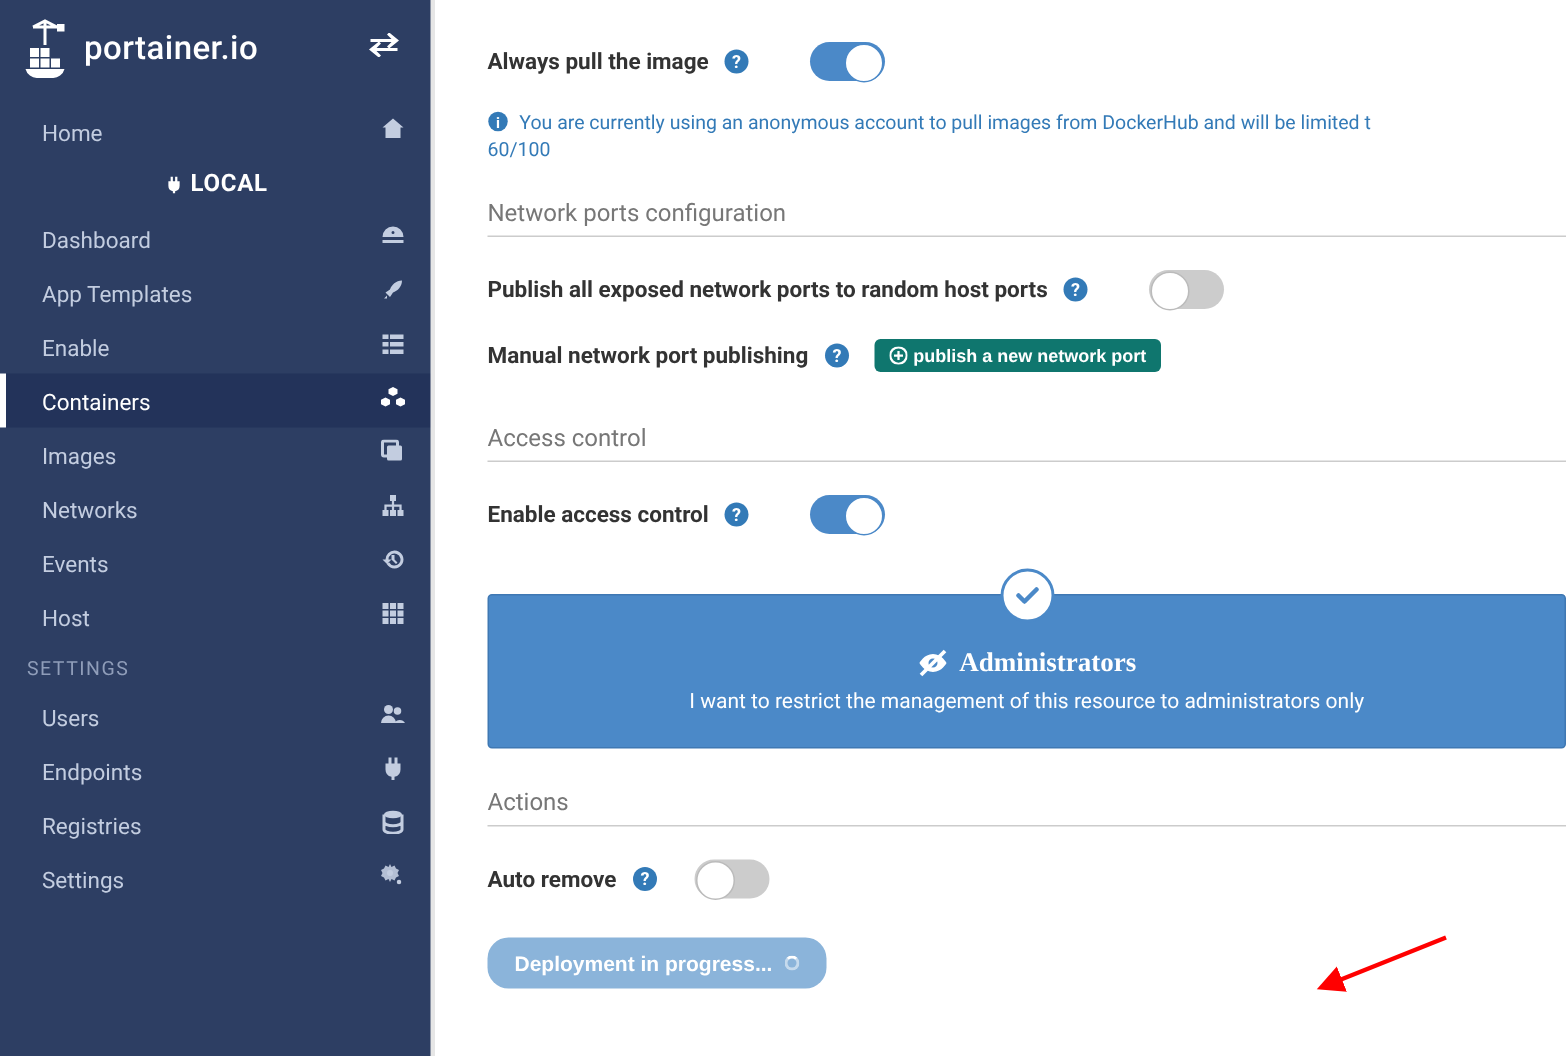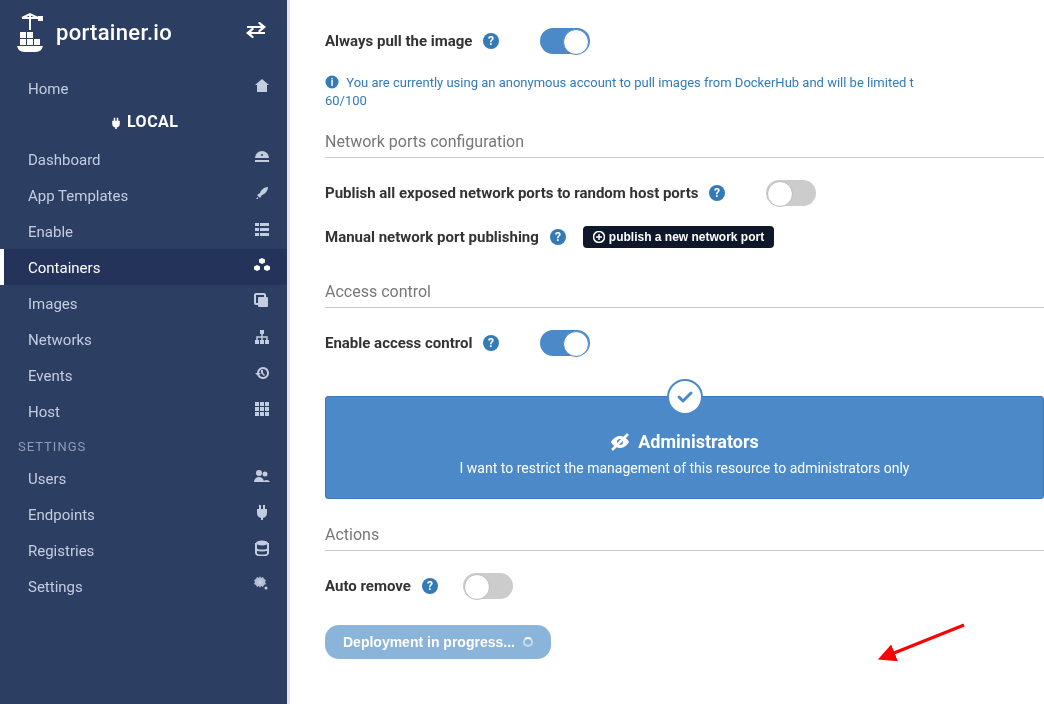--- a/index.html
+++ b/index.html
@@ -92,21 +92,21 @@
   }
   .section-title {
     color:#777;
     font-size:16px;
     border-bottom:1px solid #ccc;
     padding-bottom:6px;
     margin-bottom: 22px;
     max-width: 760px;
   }
   .pill-btn {
-    background:#0f172a;
+    background:#0f766e;
     color:#fff;
     border:none;
     border-radius:4px;
     font-size:12px;
     font-weight:700;
     padding:4px 10px;
     cursor:pointer;
     display:inline-flex;
     align-items:center;
     gap:4px;
@@ -141,21 +141,21 @@
     position:relative;
     margin-bottom:26px;
     max-width: 760px;
   }
   .access-badge{
     position:absolute; top:-18px; left:50%; transform:translateX(-50%);
     width:36px; height:36px; border-radius:50%;
     background:#fff; border:2px solid #4b89c8;
     display:flex; align-items:center; justify-content:center;
   }
-  .access-card .title{ font-size:18px; font-weight:700; margin-bottom:8px; display:flex; justify-content:center; align-items:center; gap:8px;}
+  .access-card .title{ font-size:18px; font-weight:700; margin-bottom:8px; display:flex; justify-content:center; align-items:center; gap:8px;font-family:Liberation Serif, serif;}
   .access-card .desc{ font-size:14px; }
 
   .deploy-btn{
     background:#8bb4da;
     color:#fff;
     border:none;
     padding:10px 18px;
     font-size:14px;
     font-weight:700;
     border-radius:14px;

